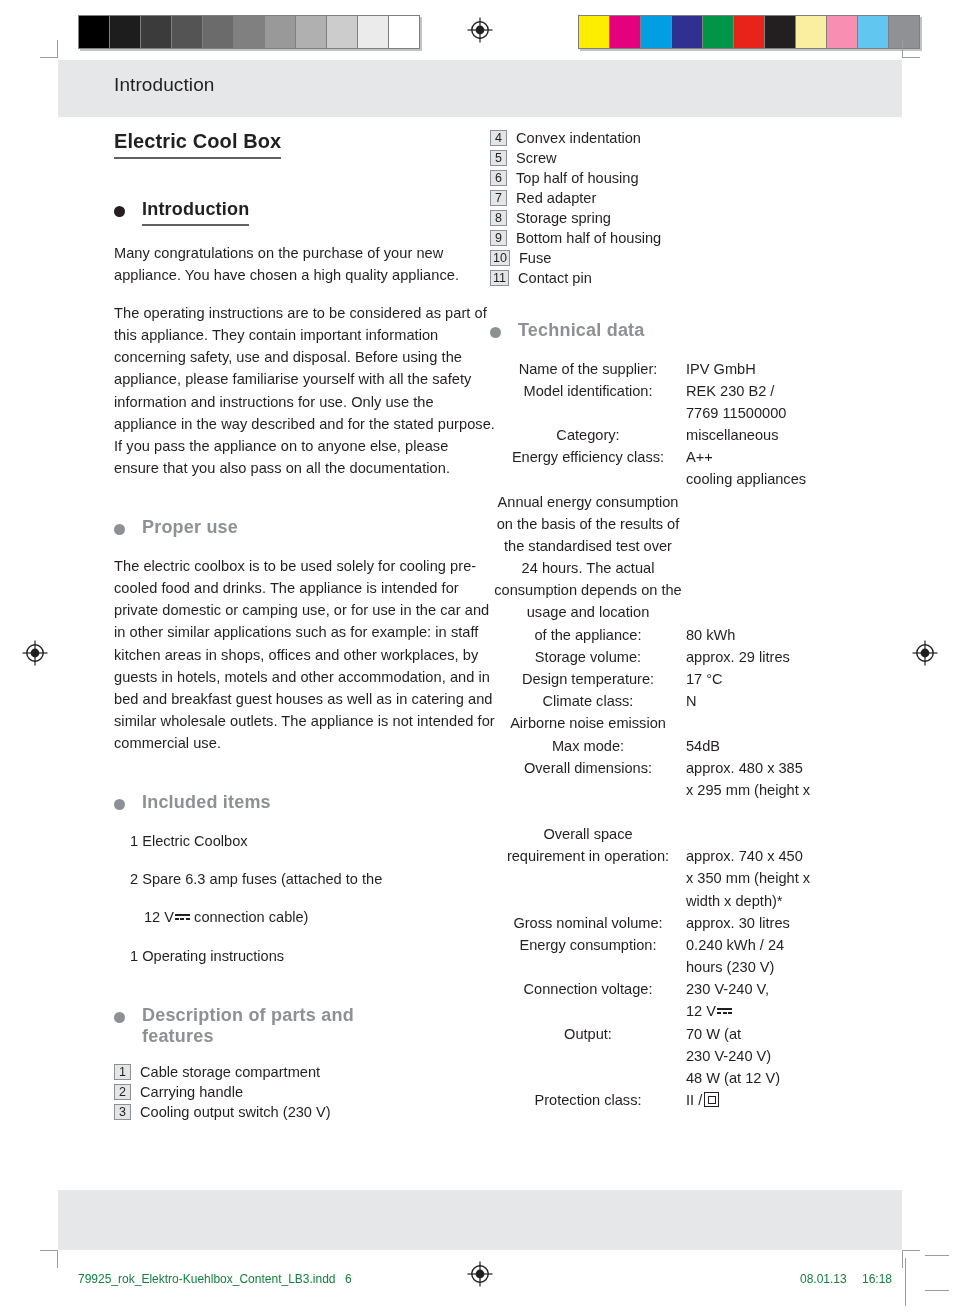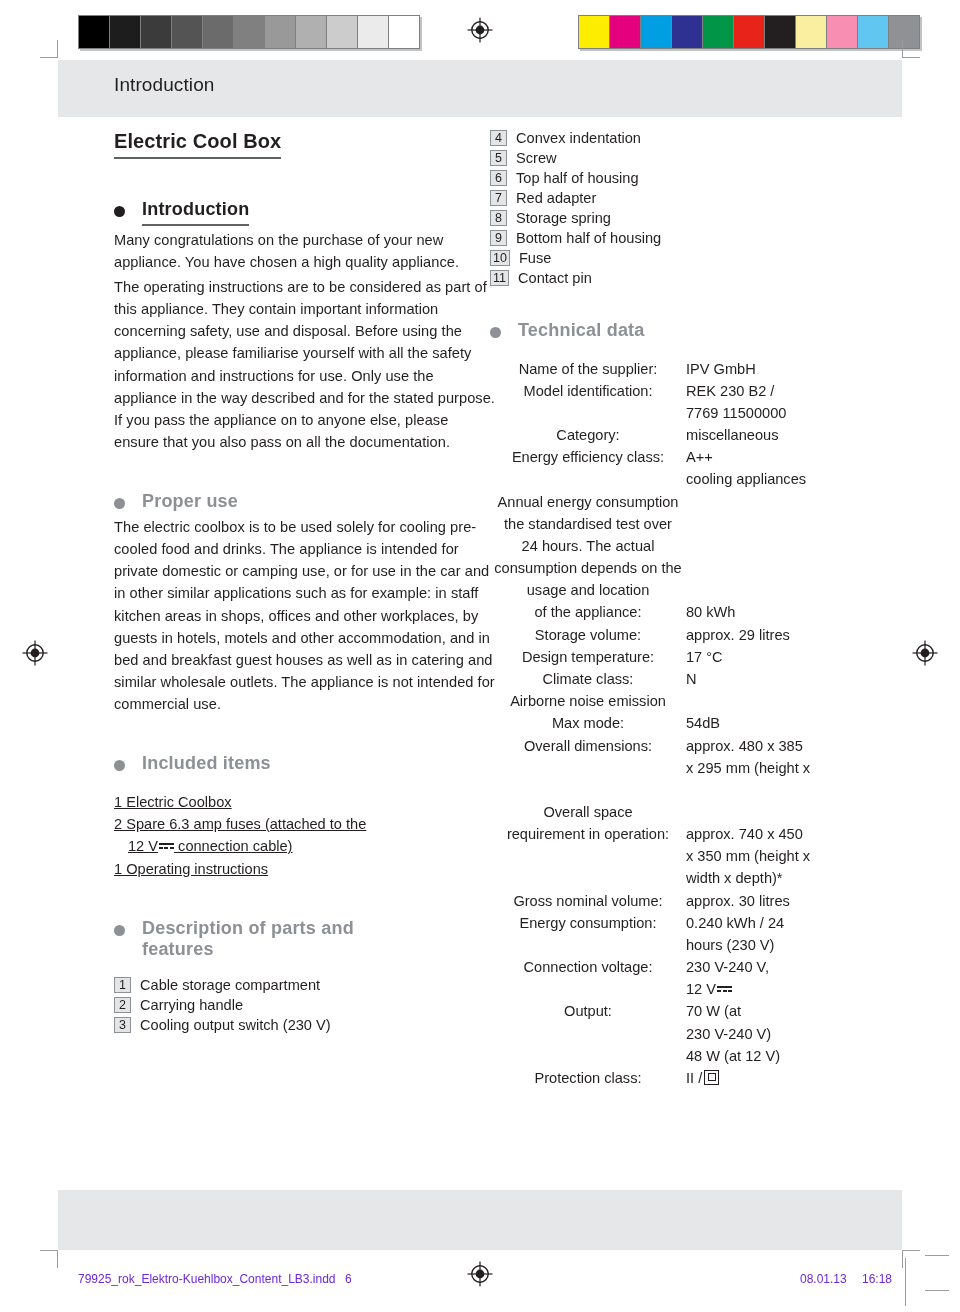--- a/index.html
+++ b/index.html
@@ -127,34 +127,34 @@
   }
   .h2 .h2-text.dark {
     color: #231f20;
     border-bottom: 2px solid #5f6164;
     padding-bottom: 3px;
   }
 
   p.body {
     font-size: 14.6px;
     line-height: 1.52;
-    margin: 3px 0 0 0;
+    margin: 16px 0 0 0;
     color: #231f20;
     letter-spacing: .05px;
   }
 
   
   ul.plain {
     list-style: none;
     margin: 16px 0 0 0;
     padding: 0;
     font-size: 14.6px;
     line-height: 1.52;
   }
-  ul.plain li { margin: 0; text-decoration: underline; }
+  ul.plain li { margin: 16px; }
   ul.plain li .indent { padding-left: 14px; display: block; }
 
   
   ul.parts {
     list-style: none;
     margin: 16px 0 0 0;
     padding: 0;
     font-size: 14.6px;
     line-height: 1.0;
   }
@@ -262,21 +262,21 @@
   }
   .brand sup { font-size: 8px; vertical-align: super; letter-spacing: 0; }
 
   
   .slug {
     position: absolute;
     left: 0; top: 1268px;
     width: 763px;
     height: 26px;
     font-size: 12px;
-    color: #6d28d9;
+    color: #15803d;
   }
   .slug .slug-file { position: absolute; left: 78px; top: 4px; }
   .slug .slug-page { position: absolute; left: 345px; top: 4px; }
   .slug .slug-date { position: absolute; left: 800px; top: 4px; }
   .slug .slug-time { position: absolute; left: 862px; top: 4px; }
 </style>
 </head>
 <body>
 
 <div class="prepress">
@@ -477,20 +477,24 @@
         </div>
         <div class="tech-row">
           <div class="tech-key"></div>
           <div class="tech-val">cooling appliances</div>
         </div>
         <div class="tech-row">
           <div class="tech-key">Annual energy consumption</div>
           <div class="tech-val"></div>
         </div>
         <div class="tech-row">
+          <div class="tech-key">on the basis of the results of</div>
+          <div class="tech-val"></div>
+        </div>
+        <div class="tech-row">
           <div class="tech-key">the standardised test over</div>
           <div class="tech-val"></div>
         </div>
         <div class="tech-row">
           <div class="tech-key">24 hours. The actual</div>
           <div class="tech-val"></div>
         </div>
         <div class="tech-row">
           <div class="tech-key">consumption depends on the</div>
           <div class="tech-val"></div>

